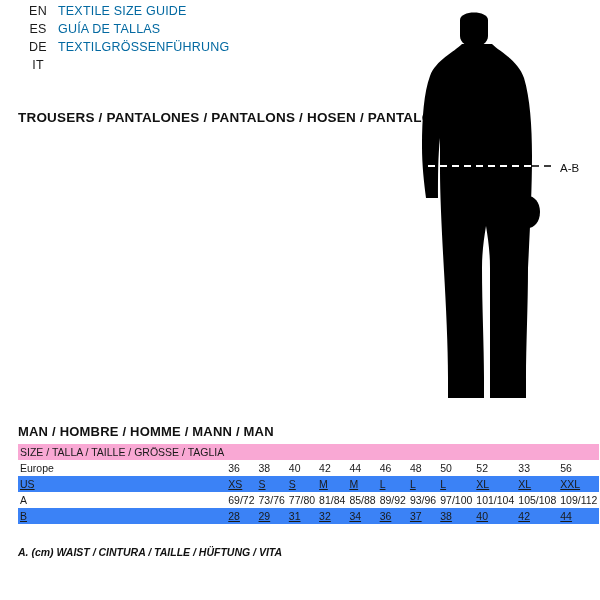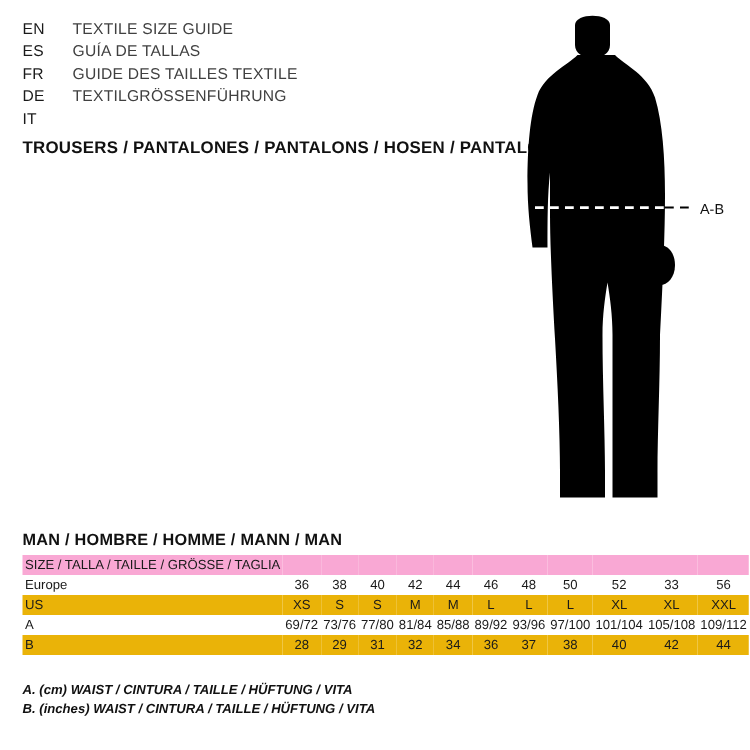--- a/index.html
+++ b/index.html
@@ -18,38 +18,39 @@
     position: relative;
     width: 600px;
     height: 600px;
     box-sizing: border-box;
   }
 
   
   .lang-block {
     position: absolute;
     left: 18px;
-    top: 14px;
+    top: 2px;
     width: 380px;
+    text-align: center;
   }
   .lang-row {
     display: flex;
     align-items: baseline;
     height: 18px;
     line-height: 18px;
   }
   .lang-code {
     width: 40px;
     font-size: 12.5px;
     color: #1a1a1a;
     letter-spacing: 0.2px;
   }
   .lang-text {
     font-size: 12.5px;
-    color: #404040;
+    color: #0369a1;
     letter-spacing: 0.2px;
   }
 
   .section-title {
     position: absolute;
     left: 18px;
     top: 110px;
     font-size: 13.5px;
     font-weight: bold;
     letter-spacing: 0.2px;
@@ -95,29 +96,30 @@
   }
   table.size-table td {
     padding: 2px 2px 2px 2px;
     white-space: nowrap;
     color: #1a1a1a;
   }
   table.size-table tr.head td {
     background: #f9a8d4;
   }
   table.size-table tr.shaded td {
-    background: #eab308;
+    background: #3b82f6;
+    text-decoration: underline;
   }
   table.size-table td.label {
     width: 78px;
     padding-left: 2px;
   }
   table.size-table td.cell {
     width: 54px;
-    text-align: center;
+    text-align: left;
   }
 
   .footnotes {
     position: absolute;
     left: 18px;
     top: 545px;
     font-size: 10.5px;
     line-height: 15px;
     font-weight: bold;
     color: #111111;
@@ -130,24 +132,20 @@
 <div class="page">
 
   <div class="lang-block">
     <div class="lang-row">
       <span class="lang-code">EN</span>
       <span class="lang-text">TEXTILE SIZE GUIDE</span>
     </div>
     <div class="lang-row">
       <span class="lang-code">ES</span>
       <span class="lang-text">GUÍA DE TALLAS</span>
-    </div>
-    <div class="lang-row">
-      <span class="lang-code">FR</span>
-      <span class="lang-text">GUIDE DES TAILLES TEXTILE</span>
     </div>
     <div class="lang-row">
       <span class="lang-code">DE</span>
       <span class="lang-text">TEXTILGRÖSSENFÜHRUNG</span>
     </div>
     <div class="lang-row">
       <span class="lang-code">IT</span>
     </div>
   </div>
 
@@ -260,16 +258,15 @@
           <td class="cell">40</td>
           <td class="cell">42</td>
           <td class="cell">44</td>
         </tr>
       </tbody>
     </table>
   </div>
 
   <div class="footnotes">
     <div>A. (cm) WAIST / CINTURA / TAILLE / HÜFTUNG / VITA</div>
-    <div>B. (inches) WAIST / CINTURA / TAILLE / HÜFTUNG / VITA</div>
   </div>
 
 </div>
 
 </body></html>

